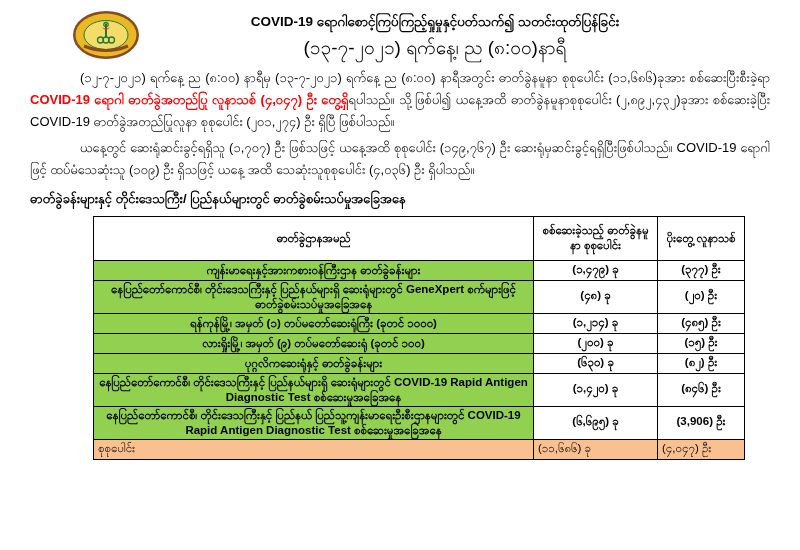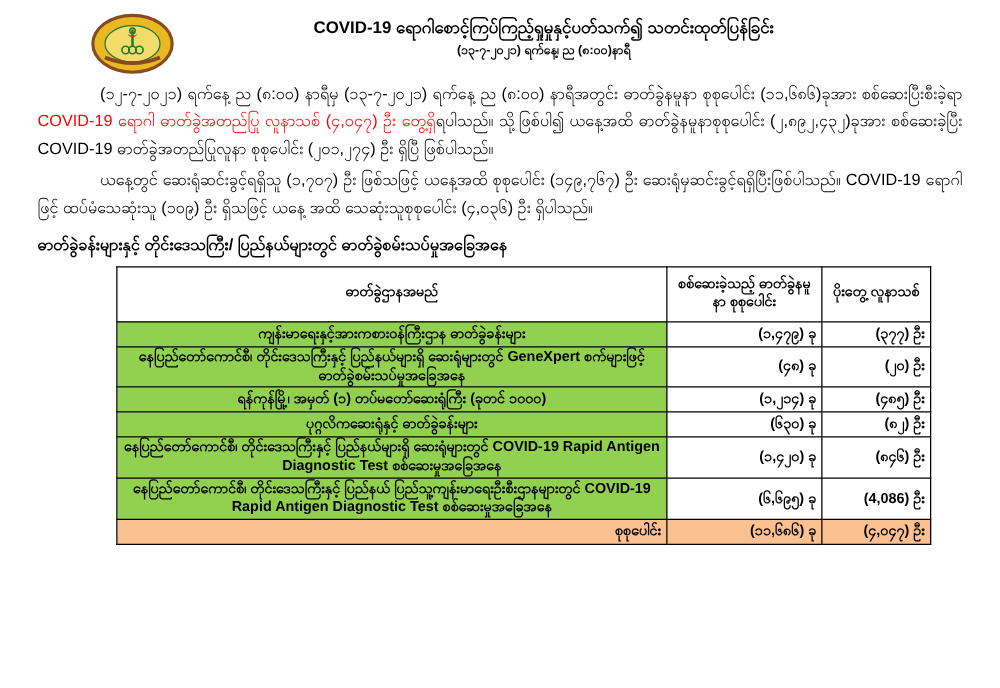--- a/index.html
+++ b/index.html
@@ -9,37 +9,37 @@
     color:#000;
     overflow:hidden;
   }
   .page { width:800px; height:414px; background:#fff; padding:8px 30px 0 30px; position:relative; }
 
   
   .doc-header { display:flex; align-items:flex-start; margin-bottom:4px; }
   .seal { width:68px; height:50px; flex:0 0 68px; margin-left:42px; margin-top:2px; }
   .title-block { flex:1; text-align:center; padding-top:4px; padding-right:40px; }
   .title-line1 { font-weight:bold; font-size:13.5px; line-height:1.55; }
-  .title-line2 { font-weight:bold; font-size:10px; line-height:1.6; }
+  .title-line2 { font-weight:normal; font-size:19px; line-height:1.6; }
 
   
   .para { font-size:13px; line-height:1.68; text-align:justify; text-indent:50px; margin-top:4px; }
-  .red-text { color:#ff0000; font-weight:normal; }
+  .red-text { color:#ff0000; font-weight:bold; }
 
   
   .table-title { text-align:left; font-weight:bold; font-size:13px; line-height:1.65; margin-top:8px; }
   table.stats { border-collapse:collapse; margin:6px 0 0 63px; width:651px; table-layout:fixed; }
   table.stats th, table.stats td { border:1.6px solid #000; padding:1px 4px; }
   col.c-name { width:440px; }
   col.c-samples { width:124px; }
   col.c-pos { width:87px; }
   th.hdr { background:#ffffff; font-weight:bold; font-size:11.5px; line-height:1.35; text-align:center; vertical-align:middle; height:44px; }
   td.name-cell { background:#92d050; font-weight:bold; font-size:11.5px; line-height:1.3; text-align:center; vertical-align:middle;margin-left:45px; }
-  td.val-cell { background:#ffffff; font-weight:bold; font-size:11.5px; text-align:right; vertical-align:middle;margin-left:40px; }
-  tr.total-row td { background:#fac08f; font-weight:bold; font-size:11.5px; text-align:right; }
+  td.val-cell { background:#ffffff; font-weight:bold; font-size:11.5px; text-align:center; vertical-align:middle;margin-left:40px; }
+  tr.total-row td { background:#fac08f; font-weight:normal; font-size:11.5px; text-align:left; }
 </style>
 </head>
 <body>
 
 <div class="page">
 
   <div class="doc-header">
     <div class="seal">
       <svg width="68" height="50" viewBox="0 0 68 50">
         <ellipse cx="34" cy="25" rx="33" ry="24" fill="#8a4a1f"></ellipse>
@@ -91,33 +91,38 @@
         <td class="name-cell">နေပြည်တော်ကောင်စီ၊ တိုင်းဒေသကြီးနှင့် ပြည်နယ်များရှိ ဆေးရုံများတွင် GeneXpert စက်များဖြင့် ဓာတ်ခွဲစမ်းသပ်မှုအခြေအနေ</td>
         <td class="val-cell">(၄၈) ခု</td>
         <td class="val-cell">(၂၀) ဦး</td>
       </tr>
       <tr>
         <td class="name-cell">ရန်ကုန်မြို့၊ အမှတ် (၁) တပ်မတော်ဆေးရုံကြီး (ခုတင် ၁၀၀၀)</td>
         <td class="val-cell">(၁,၂၁၄) ခု</td>
         <td class="val-cell">(၄၈၅) ဦး</td>
       </tr>
       <tr>
+        <td class="name-cell">လားရှိုးမြို့၊ အမှတ် (၉) တပ်မတော်ဆေးရုံ (ခုတင် ၁၀၀)</td>
+        <td class="val-cell">(၂၀၀) ခု</td>
+        <td class="val-cell">(၁၅) ဦး</td>
+      </tr>
+      <tr>
         <td class="name-cell">ပုဂ္ဂလိကဆေးရုံနှင့် ဓာတ်ခွဲခန်းများ</td>
         <td class="val-cell">(၆၃၀) ခု</td>
         <td class="val-cell">(၈၂) ဦး</td>
       </tr>
       <tr>
         <td class="name-cell">နေပြည်တော်ကောင်စီ၊ တိုင်းဒေသကြီးနှင့် ပြည်နယ်များရှိ ဆေးရုံများတွင် COVID-19 Rapid Antigen Diagnostic Test စစ်ဆေးမှုအခြေအနေ</td>
         <td class="val-cell">(၁,၄၂၀) ခု</td>
         <td class="val-cell">(၈၄၆) ဦး</td>
       </tr>
       <tr>
         <td class="name-cell">နေပြည်တော်ကောင်စီ၊ တိုင်းဒေသကြီးနှင့် ပြည်နယ် ပြည်သူ့ကျန်းမာရေးဦးစီးဌာနများတွင် COVID-19 Rapid Antigen Diagnostic Test စစ်ဆေးမှုအခြေအနေ</td>
         <td class="val-cell">(၆,၆၉၅) ခု</td>
-        <td class="val-cell">(4,086) ဦး</td>
+        <td class="val-cell">(3,906) ဦး</td>
       </tr>
       <tr class="total-row">
         <td>စုစုပေါင်း</td>
         <td>(၁၁,၆၈၆) ခု</td>
         <td>(၄,၀၄၇) ဦး</td>
       </tr>
     </tbody>
   </table>
 
 </div>

